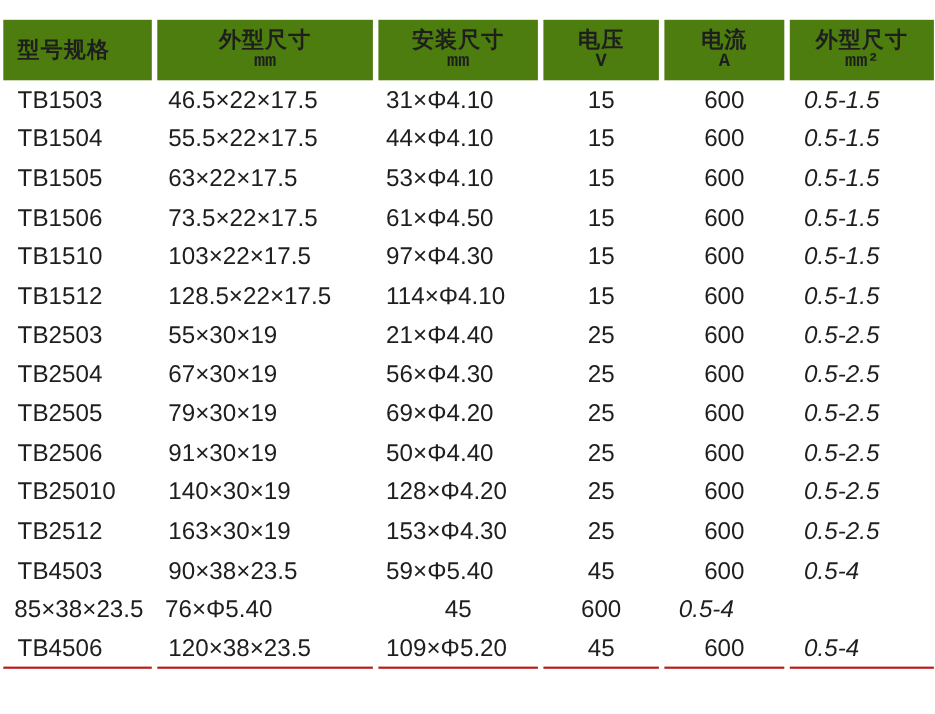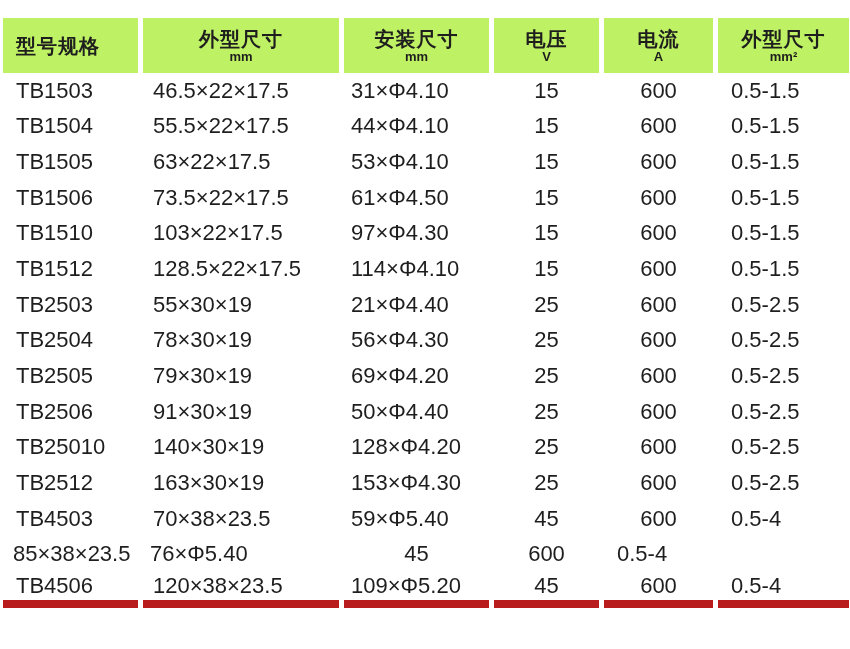--- a/index.html
+++ b/index.html
@@ -15,57 +15,58 @@
     margin: 18px 0 0 3px;
     width: 846px;
   }
   .thead, .tr {
     display: grid;
     grid-template-columns: 135px 196px 145px 105px 109px 131px;
     column-gap: 5px;
   }
   
   .th {
-    background: #bef264;
+    background: #4d7c0f;
     height: 55px;
     display: flex;
     flex-direction: column;
     align-items: center;
     justify-content: center;
     font-weight: 700;
     font-size: 20px;
     line-height: 1.1;
     letter-spacing: 1px;
   }
   .th.left {
     align-items: flex-start;
     padding-left: 13px;
   }
   .th-unit {
-    font-size: 13px;
+    font-size: 17px;
     font-weight: 700;
     letter-spacing: 0;
     line-height: 1.05;
+    font-family: Liberation Mono, monospace;
   }
   .th-unit:empty { display: none; }
   
   .tr { height: 35.65px; }
   .td {
     display: flex;
     align-items: center;
     font-size: 22px;
     font-weight: 400;
     white-space: nowrap;
   }
   .td.c0 { padding-left: 13px; }
   .td.c1 { padding-left: 10px; }
   .td.c2 { padding-left: 7px; }
   .td.c3, .td.c4 { justify-content: center; }
-  .td.c5 { padding-left: 13px; }
-  .tr:last-child .td { border-bottom: 8px solid #b91c1c; }
+  .td.c5 { padding-left: 13px; font-style: italic; }
+  .tr:last-child .td { border-bottom: 2px solid #b91c1c; }
 </style>
 </head>
 <body>
 
 <div class="spec-table">
   <div class="thead">
     <div class="th left">
       <span class="th-label">型号规格</span>
 
     </div>
@@ -142,21 +143,21 @@
       <div class="tr">
     <div class="td c0">TB2503</div>
     <div class="td c1">55×30×19</div>
     <div class="td c2">21×Φ4.40</div>
     <div class="td c3">25</div>
     <div class="td c4">600</div>
     <div class="td c5">0.5-2.5</div>
   </div>
       <div class="tr">
     <div class="td c0">TB2504</div>
-    <div class="td c1">78×30×19</div>
+    <div class="td c1">67×30×19</div>
     <div class="td c2">56×Φ4.30</div>
     <div class="td c3">25</div>
     <div class="td c4">600</div>
     <div class="td c5">0.5-2.5</div>
   </div>
       <div class="tr">
     <div class="td c0">TB2505</div>
     <div class="td c1">79×30×19</div>
     <div class="td c2">69×Φ4.20</div>
     <div class="td c3">25</div>
@@ -182,21 +183,21 @@
       <div class="tr">
     <div class="td c0">TB2512</div>
     <div class="td c1">163×30×19</div>
     <div class="td c2">153×Φ4.30</div>
     <div class="td c3">25</div>
     <div class="td c4">600</div>
     <div class="td c5">0.5-2.5</div>
   </div>
       <div class="tr">
     <div class="td c0">TB4503</div>
-    <div class="td c1">70×38×23.5</div>
+    <div class="td c1">90×38×23.5</div>
     <div class="td c2">59×Φ5.40</div>
     <div class="td c3">45</div>
     <div class="td c4">600</div>
     <div class="td c5">0.5-4</div>
   </div>
       <div class="tr">
     <div class="td c1">85×38×23.5</div>
     <div class="td c2">76×Φ5.40</div>
     <div class="td c3">45</div>
     <div class="td c4">600</div>

